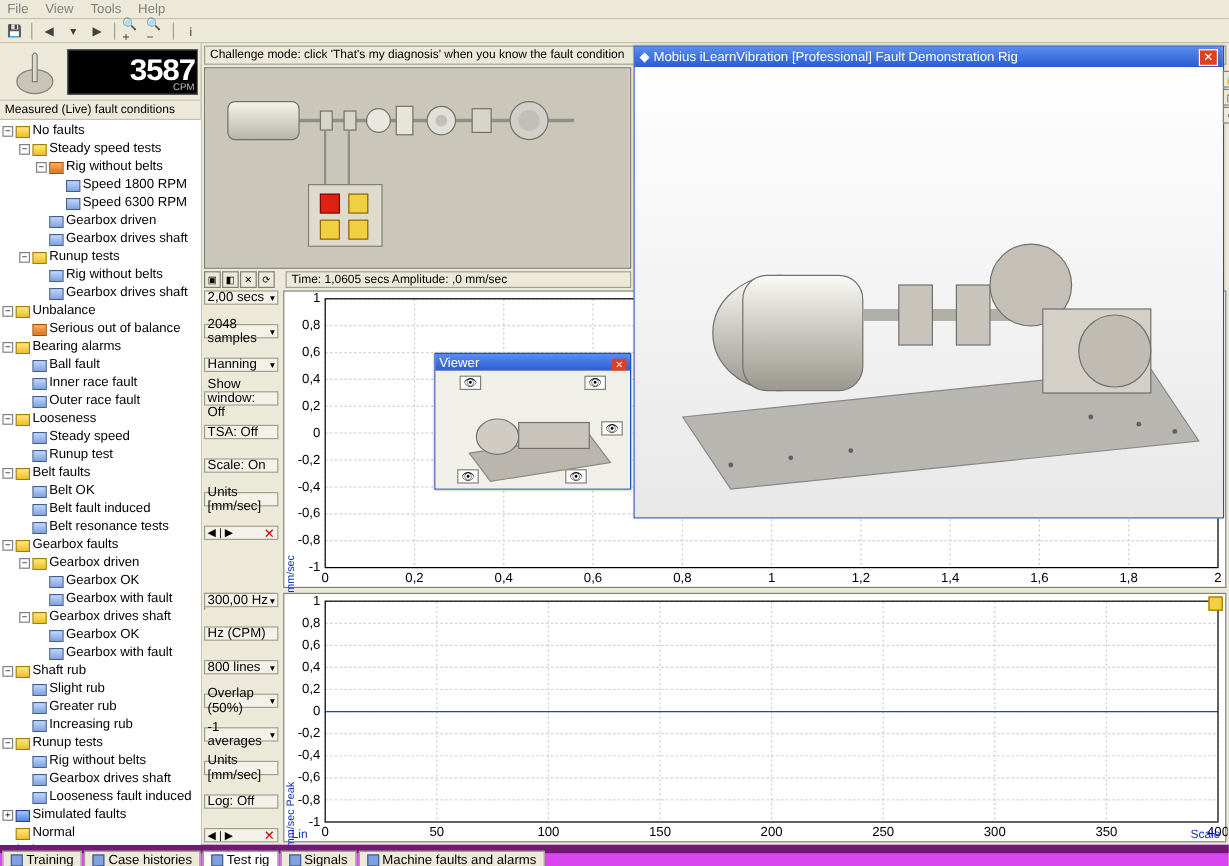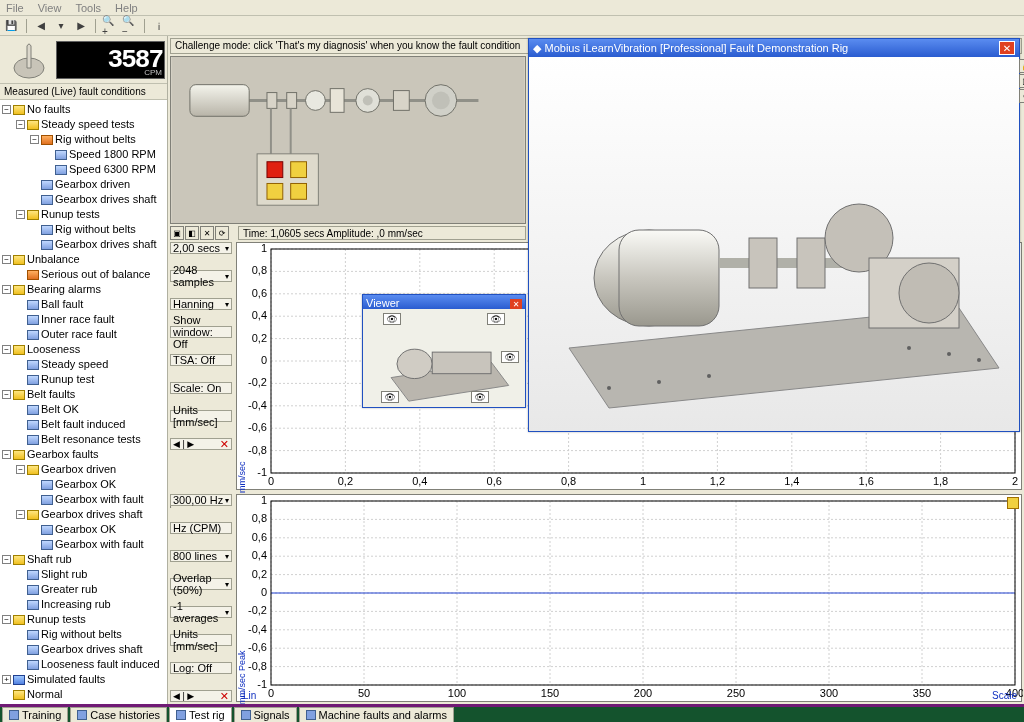--- a/index.html
+++ b/index.html
@@ -75,21 +75,21 @@
 .win3d-side .sbtn { width:14px; height:14px; background:#ece9d8; border:1px solid #808078; font-size:8px; display:flex; align-items:center; justify-content:center; cursor:pointer; }
 
 
 .viewer { position:absolute; left:194px; top:258px; width:164px; height:114px; border:1px solid #2050c0; background:#e8e8e0; box-shadow:0 0 2px rgba(0,0,0,0.3); z-index:5; }
 .viewer-title { height:14px; background:linear-gradient(#5a8cf0,#2a5cd0); color:#fff; font-size:10px; padding:0 3px; display:flex; align-items:flex-end; }
 .viewer-title .close { margin-left:auto; width:12px; height:10px; background:#e04020; display:flex; align-items:center; justify-content:center; cursor:pointer; font-size:8px; }
 .viewer-body { position:relative; height:calc(100% - 14px); background:#f0f0e8; }
 .eye { position:absolute; width:18px; height:12px; border:1px solid #808078; background:#fff; display:flex; align-items:center; justify-content:center; font-size:9px; cursor:pointer; }
 
 
-.bottom-tabs { position:absolute; left:0; bottom:0; right:0; height:18px; background:#14532d; border-top:3px solid #701a75; display:flex; align-items:center; }
+.bottom-tabs { position:absolute; left:0; bottom:0; right:0; height:18px; background:#d946ef; border-top:7px solid #701a75; display:flex; align-items:center; }
 .tab { height:16px; padding:1px 6px; margin-left:2px; background:#ece9d8; border:1px solid #a0a090; border-bottom:none; display:flex; align-items:center; gap:3px; font-size:10px; cursor:pointer; }
 .tab.sel { background:#fff; }
 .tab .dot { width:10px; height:10px; background:#80a0e0; border:1px solid #406090; }
 </style>
 </head>
 <body>
 
 <div class="menubar">
   <span>File</span>
   <span>View</span>

